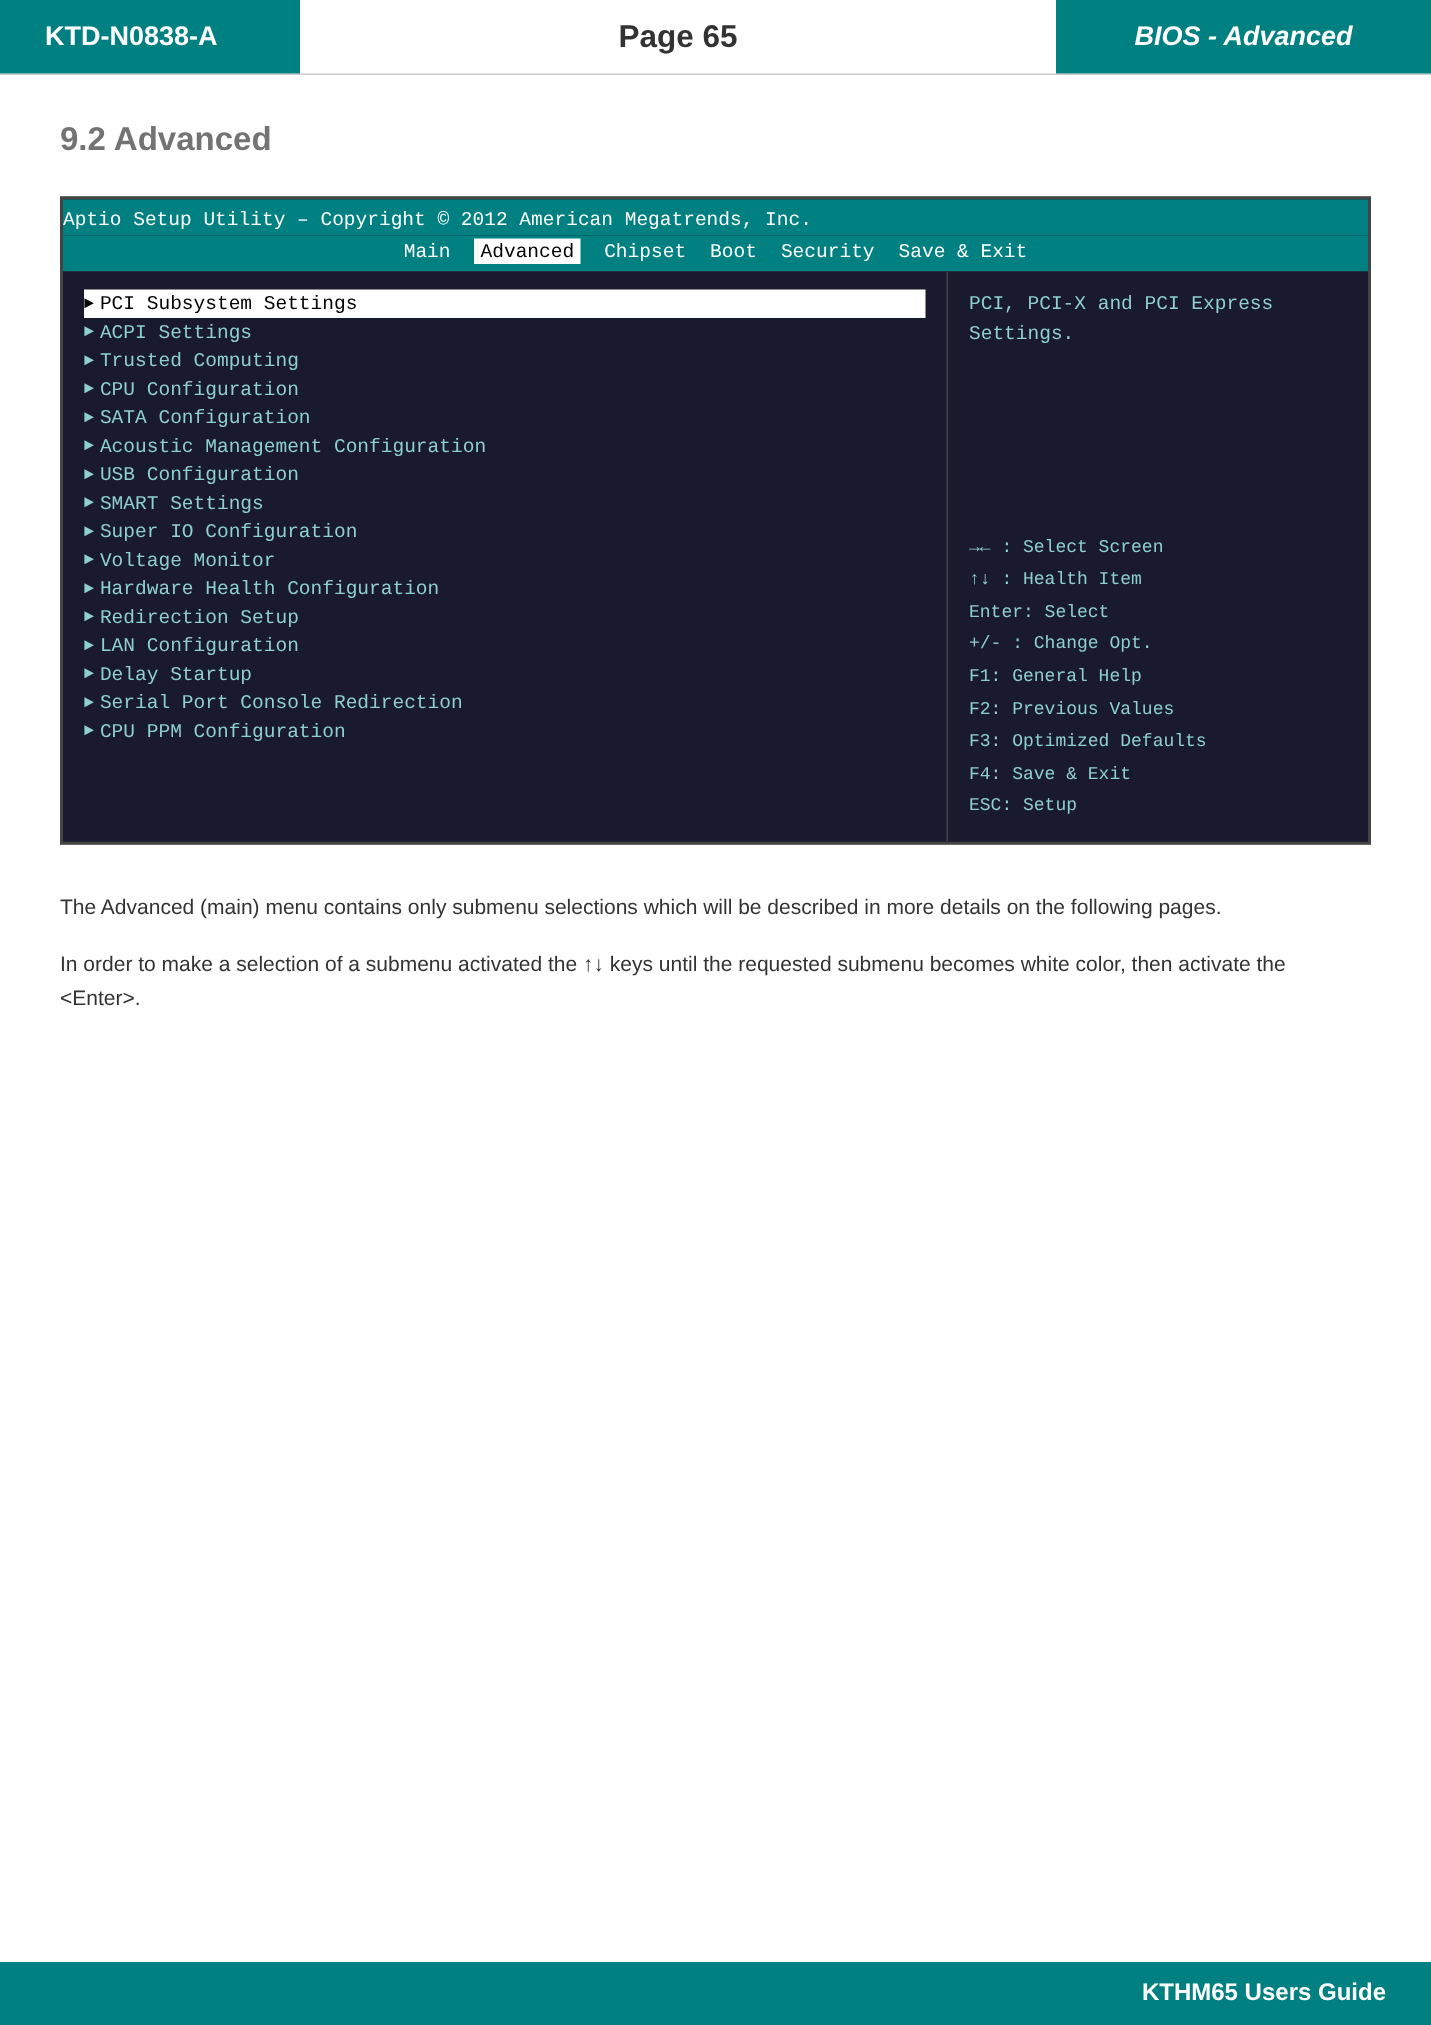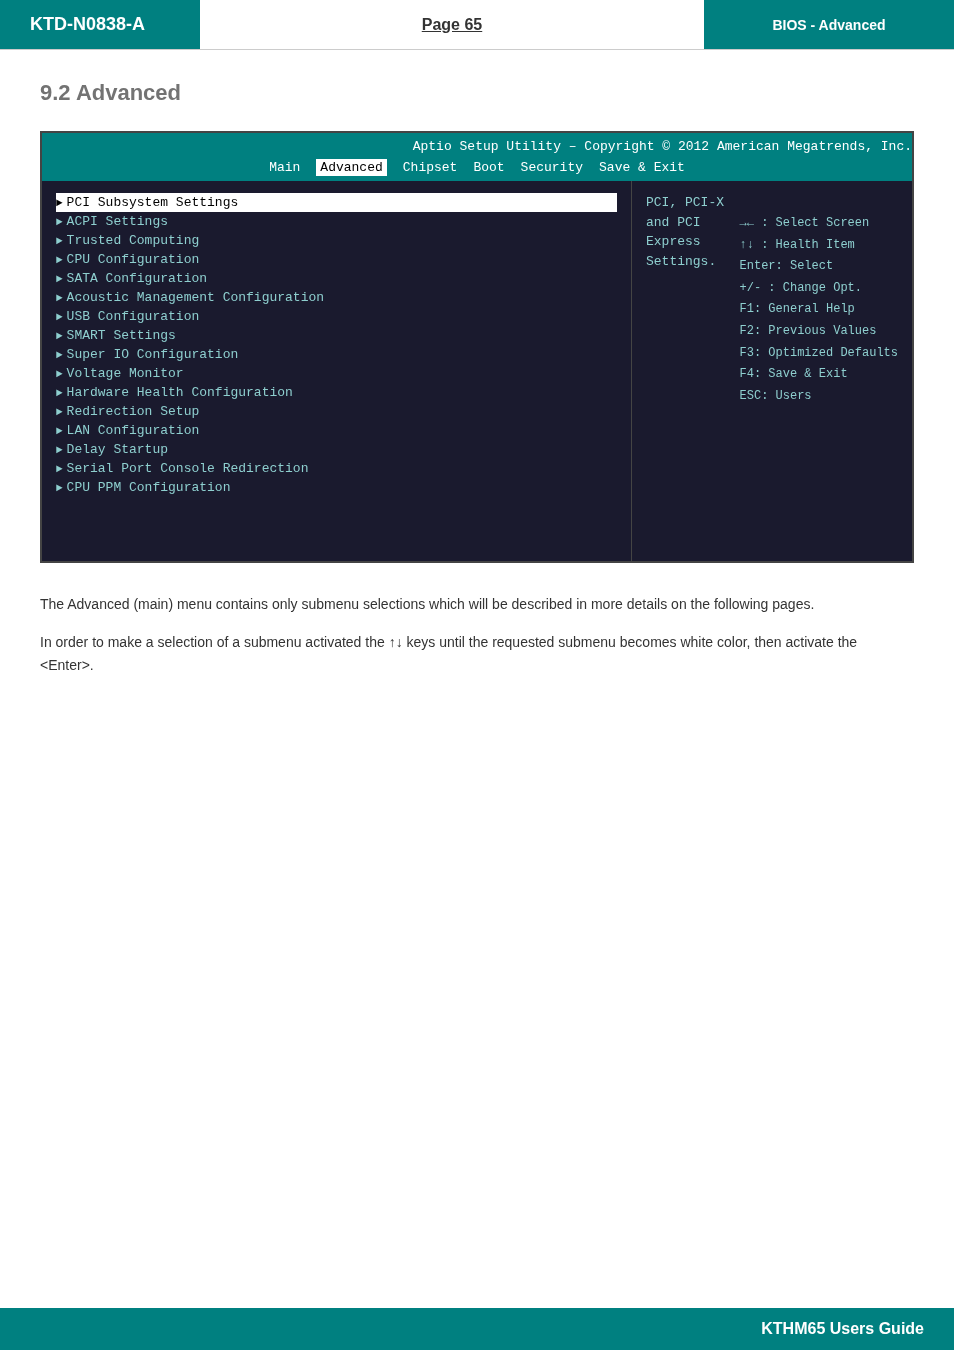--- a/index.html
+++ b/index.html
@@ -27,35 +27,35 @@
       padding: 0 30px;
       display: flex;
       align-items: center;
       min-width: 200px;
     }
     .header-page {
       flex: 1;
       display: flex;
       align-items: center;
       justify-content: center;
-      font-size: 16px;
+      font-size: 21px;
       font-weight: bold;
       color: #333;
-      text-decoration: underline;
     }
     .header-bios {
       background: #008080;
       color: #fff;
       font-weight: bold;
-      font-size: 14px;
+      font-size: 18px;
       padding: 0 48px;
       display: flex;
       align-items: center;
       min-width: 250px;
       justify-content: center;
+      font-style: italic;
     }
 
     
     .page-content {
       padding: 30px 40px 20px 40px;
     }
 
     .section-title {
       font-size: 22px;
       font-weight: bold;
@@ -68,21 +68,21 @@
       background: #1a1a2e;
       border: 2px solid #444;
       width: 100%;
       padding: 0;
       margin-bottom: 30px;
     }
 
     .bios-header {
       background: #008080;
       color: #fff;
-      text-align: right;
+      text-align: left;
       padding: 6px 0 3px 0;
       font-size: 13px;
       font-family: 'Courier New', monospace;
     }
 
     .bios-menubar {
       background: #008080;
       color: #fff;
       text-align: center;
       padding: 3px 0 6px 0;
@@ -129,21 +129,21 @@
       font-size: 11px;
     }
     .bios-menu-item.highlighted .arrow {
       color: #000;
     }
 
     .bios-right {
       width: 280px;
       padding: 12px 14px;
       display: flex;
-      flex-direction: row;
+      flex-direction: column;
     }
 
     .bios-help-text {
       color: #8ecfcf;
       font-size: 13px;
       font-family: 'Courier New', monospace;
       line-height: 1.5;
       flex: 1;
     }
 
@@ -282,21 +282,21 @@
         </div>
         <div class="bios-keys">
           <div>→← : Select Screen</div>
           <div>↑↓ : Health Item</div>
           <div>Enter: Select</div>
           <div>+/- : Change Opt.</div>
           <div>F1: General Help</div>
           <div>F2: Previous Values</div>
           <div>F3: Optimized Defaults</div>
           <div>F4: Save &amp; Exit</div>
-          <div>ESC: Users</div>
+          <div>ESC: Setup</div>
         </div>
       </div>
     </div>
 
   </div>
 
   <p class="body-text">The Advanced (main) menu contains only submenu selections which will be described in more details on the following pages.</p>
   <p class="body-text">In order to make a selection of a submenu activated the ↑↓ keys until the requested submenu becomes white color, then activate the &lt;Enter&gt;.</p>
 
 </div>

